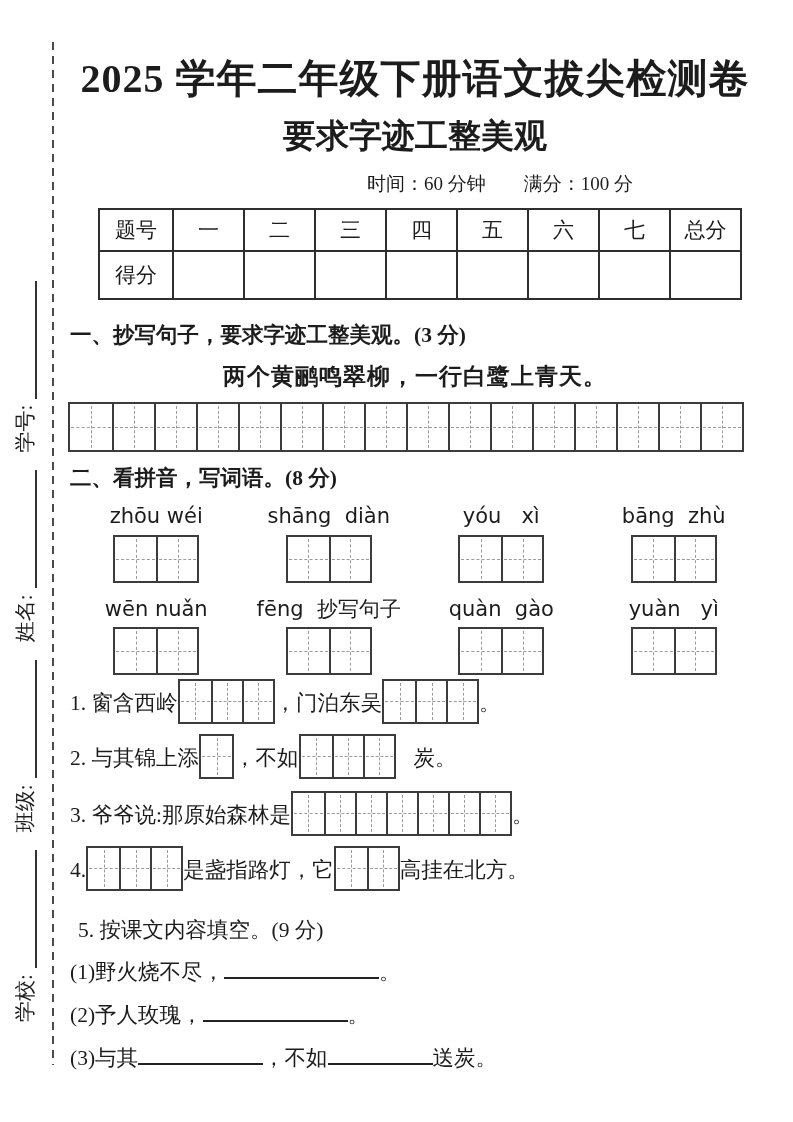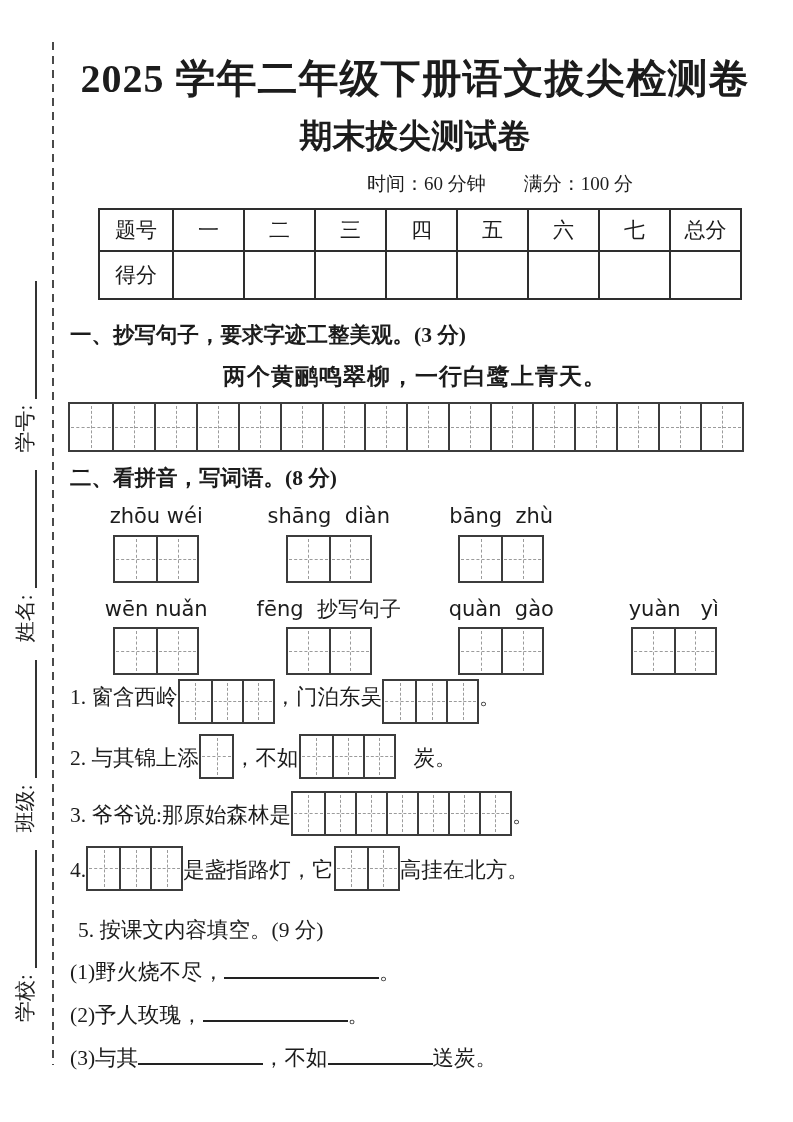--- a/index.html
+++ b/index.html
@@ -186,21 +186,21 @@
       <span class="m-blank"></span>
     <span>姓名:</span>
       <span class="m-blank"></span>
     <span>学号:</span>
       <span class="m-blank"></span>
   </div>
 
   <div class="content">
 
     <div class="title">2025 学年二年级下册语文拔尖检测卷</div>
-    <div class="subtitle">期末拔尖测试卷</div>
+    <div class="subtitle">要求字迹工整美观</div>
 
     <div class="meta">
       <span>时间：60 分钟</span><span class="gap"></span><span>满分：100 分</span>
     </div>
 
     <table class="score-table">
       <tbody>
           <tr>
         <td class="first">题号</td>
         <td>一</td>
@@ -258,20 +258,27 @@
           </div>
       </div>
       <div class="py-group">
         <div class="py-label">shāng  diàn</div>
         <div class="py-grid">
             <span class="tz"></span>
             <span class="tz"></span>
           </div>
       </div>
       <div class="py-group">
+        <div class="py-label">yóu   xì</div>
+        <div class="py-grid">
+            <span class="tz"></span>
+            <span class="tz"></span>
+          </div>
+      </div>
+      <div class="py-group">
         <div class="py-label">bāng  zhù</div>
         <div class="py-grid">
             <span class="tz"></span>
             <span class="tz"></span>
           </div>
       </div>
     </div>
 
     <div class="py-row" style="margin-top:14px;">
       <div class="py-group">
@@ -298,21 +305,21 @@
       <div class="py-group">
         <div class="py-label">yuàn   yì</div>
         <div class="py-grid">
             <span class="tz"></span>
             <span class="tz"></span>
           </div>
       </div>
     </div>
 
 
-    <div class="fill-line" style="margin-top:4px;align-items:center;">
+    <div class="fill-line" style="margin-top:4px;">
       <span class="txt">1. 窗含西岭</span>
       <span class="fill-grid">
           <span class="tz"></span>
           <span class="tz"></span>
           <span class="tz"></span>
         </span>
       <span class="txt">，门泊东吴</span>
       <span class="fill-grid">
           <span class="tz"></span>
           <span class="tz"></span>

